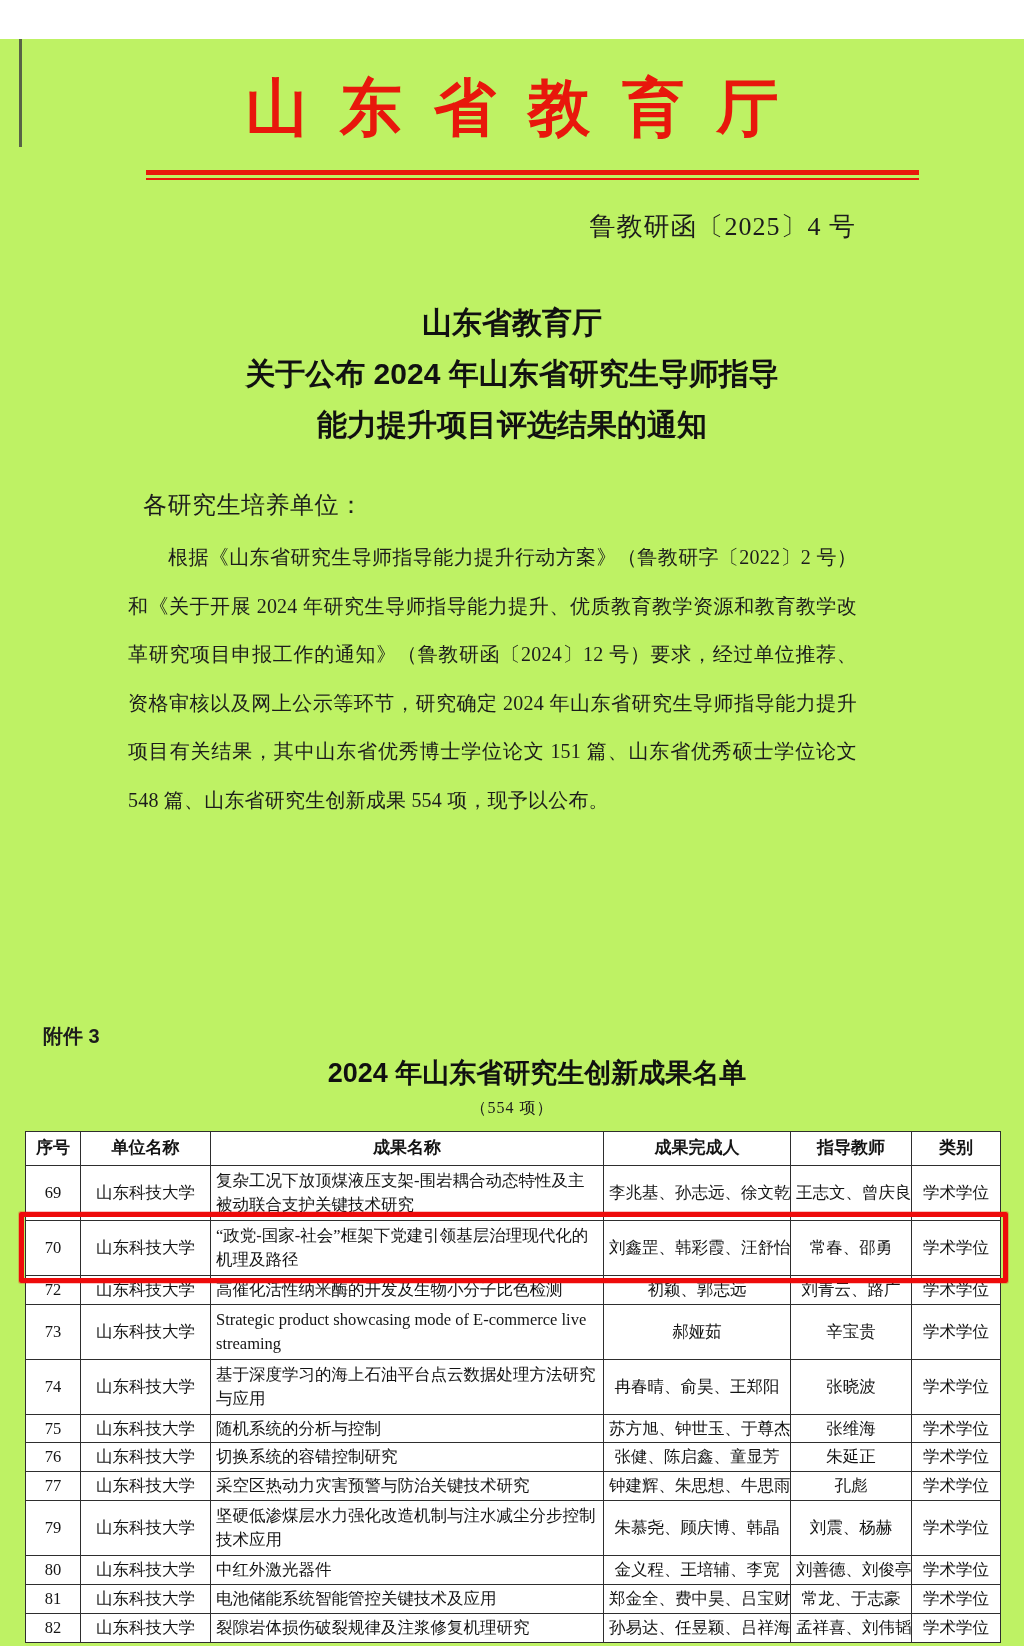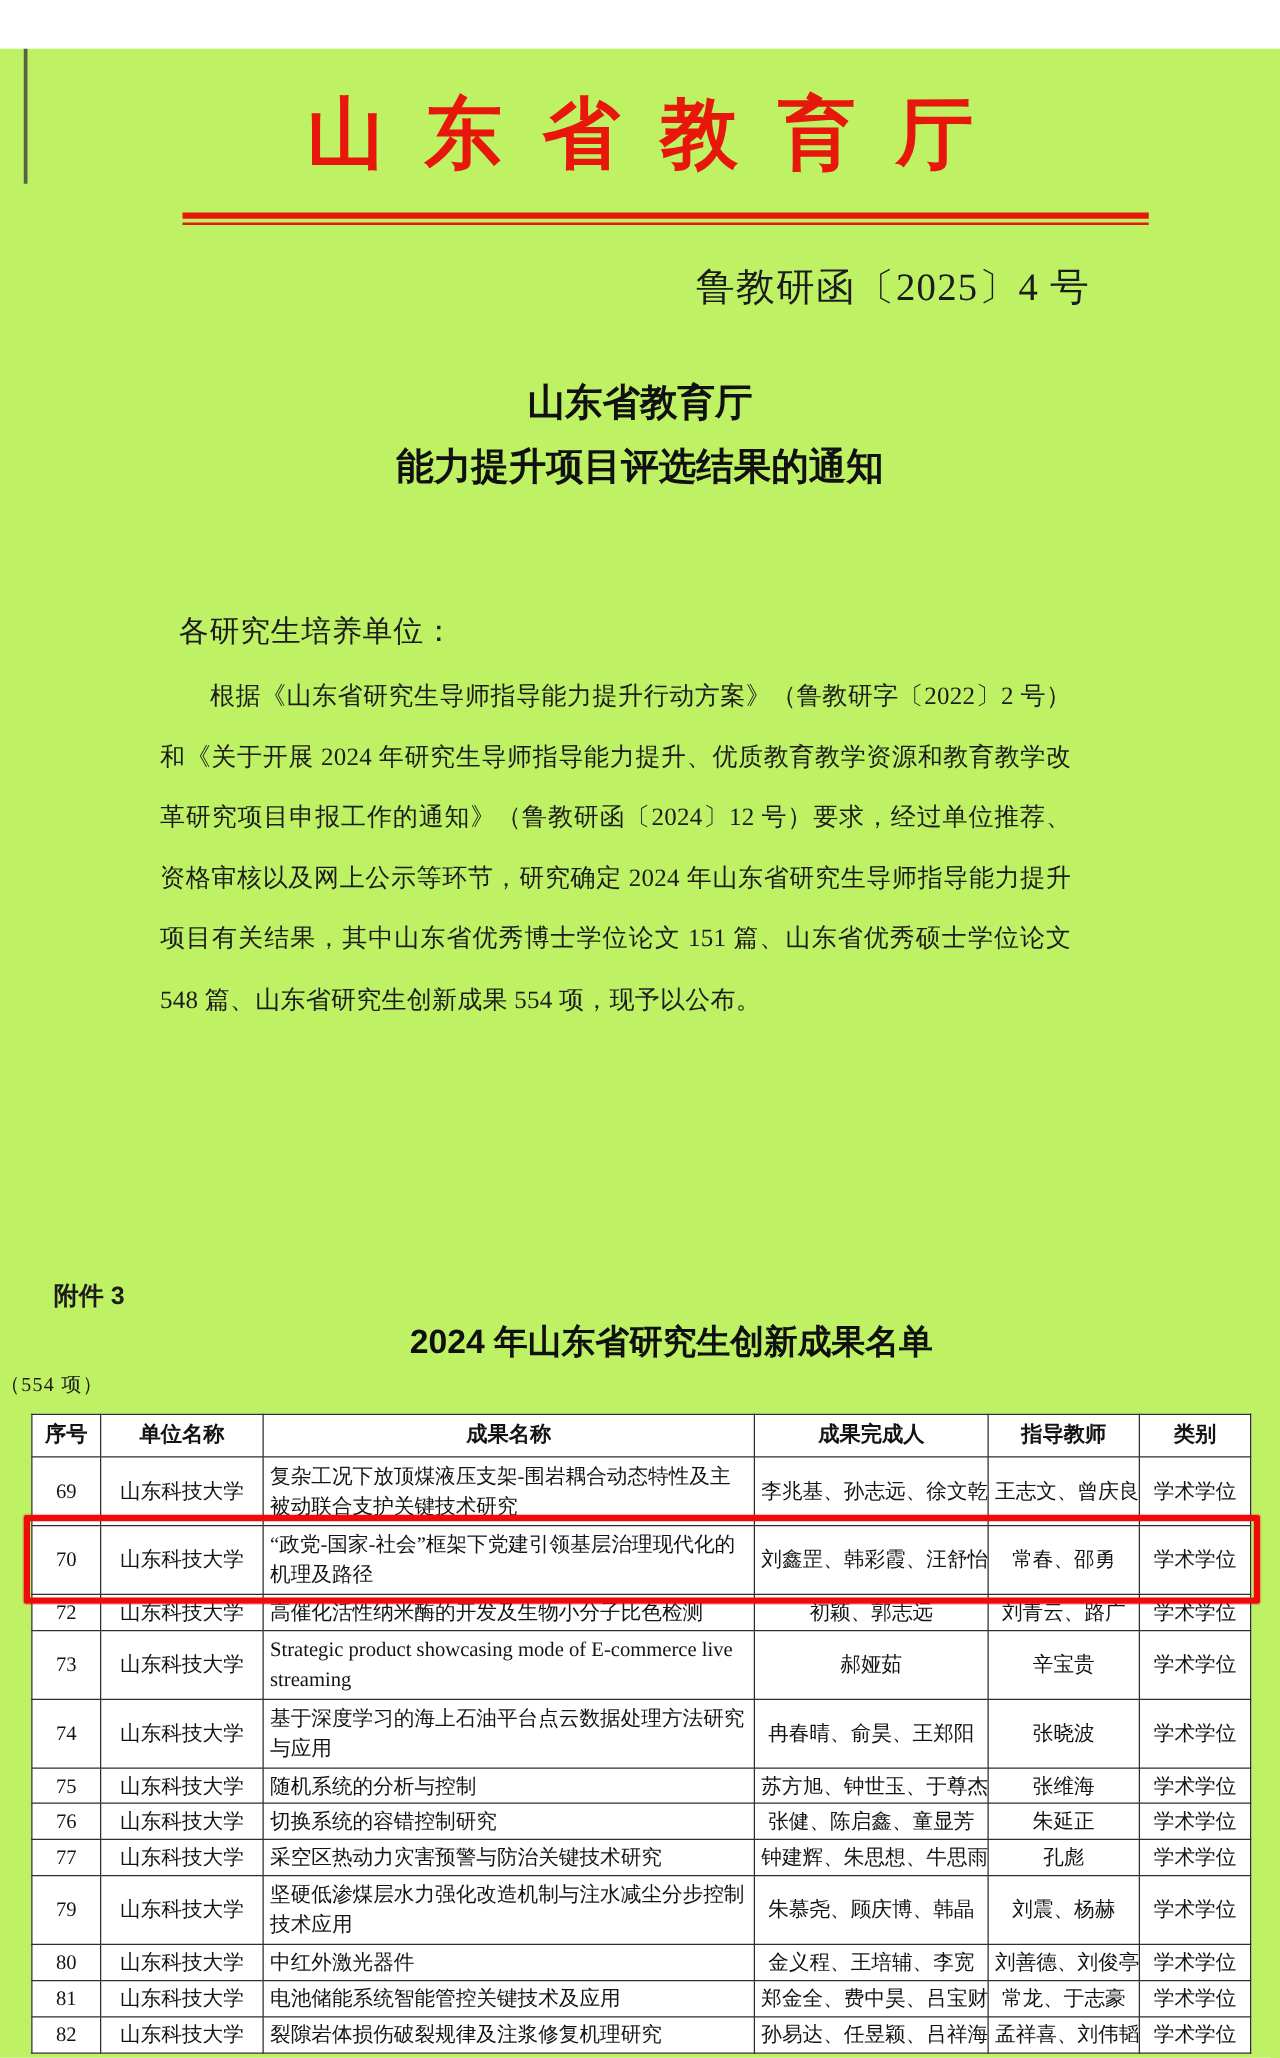--- a/index.html
+++ b/index.html
@@ -19,22 +19,22 @@
     position:absolute;top:34px;left:0;width:100%;text-align:center;
     font-size:62px;line-height:1.15;font-weight:700;color:var(--accent-red);
     letter-spacing:0.52em;text-indent:0.52em;white-space:nowrap;
     font-family:"Liberation Serif", serif;
   }
   .red-rule{position:absolute;left:146px;top:131px;width:773px;}
   .rule-thick{height:5px;background:var(--accent-red);}
   .rule-thin{height:2px;background:var(--accent-red);margin-top:3px;}
 
   .doc-number{
-    position:absolute;top:170px;right:152px;
-    font-size:31px;letter-spacing:1px;
+    position:absolute;top:170px;right:168px;
+    font-size:26px;letter-spacing:1px;
   }
 
   .notice-title{
     position:absolute;top:258px;left:0;width:100%;text-align:center;
     font-family:"Liberation Sans", sans-serif;font-weight:700;
     font-size:30px;line-height:51px;color:#111;
   }
 
   .salutation{
     position:absolute;top:450px;left:143px;
@@ -48,21 +48,21 @@
 
   .attachment-label{
     position:absolute;top:984px;left:43px;
     font-family:"Liberation Sans", sans-serif;font-weight:600;font-size:20px;
   }
   .list-title{
     position:absolute;top:1016px;left:0;width:100%;text-align:center;
     font-family:"Liberation Sans", sans-serif;font-weight:700;font-size:27px;color:#101010;padding-left:25px;
   }
   .list-subtitle{
-    position:absolute;top:1059px;left:0;width:100%;
+    position:absolute;top:1059px;left:0;width:100%;text-align:center;
     font-size:16px;letter-spacing:1px;
   }
 
   table.results{
     position:absolute;top:1092px;left:25px;width:975px;
     border-collapse:collapse;table-layout:fixed;background:#fff;
   }
   .results col.c-no{width:55px;}
   .results col.c-unit{width:130px;}
   .results col.c-ach{width:393px;}
@@ -98,20 +98,21 @@
 
   <div class="red-rule">
     <div class="rule-thick"></div>
     <div class="rule-thin"></div>
   </div>
 
   <div class="doc-number">鲁教研函〔2025〕4 号</div>
 
   <div class="notice-title">
     <div>山东省教育厅</div>
+    <div>关于公布 2024 年山东省研究生导师指导</div>
     <div>能力提升项目评选结果的通知</div>
   </div>
 
   <div class="salutation">各研究生培养单位：</div>
 
   <p class="body-para">根据《山东省研究生导师指导能力提升行动方案》（鲁教研字〔2022〕2 号）和《关于开展 2024 年研究生导师指导能力提升、优质教育教学资源和教育教学改革研究项目申报工作的通知》（鲁教研函〔2024〕12 号）要求，经过单位推荐、资格审核以及网上公示等环节，研究确定 2024 年山东省研究生导师指导能力提升项目有关结果，其中山东省优秀博士学位论文 151 篇、山东省优秀硕士学位论文 548 篇、山东省研究生创新成果 554 项，现予以公布。</p>
 
   <div class="attachment-label">附件 3</div>
   <div class="list-title">2024 年山东省研究生创新成果名单</div>
   <div class="list-subtitle">（554 项）</div>

